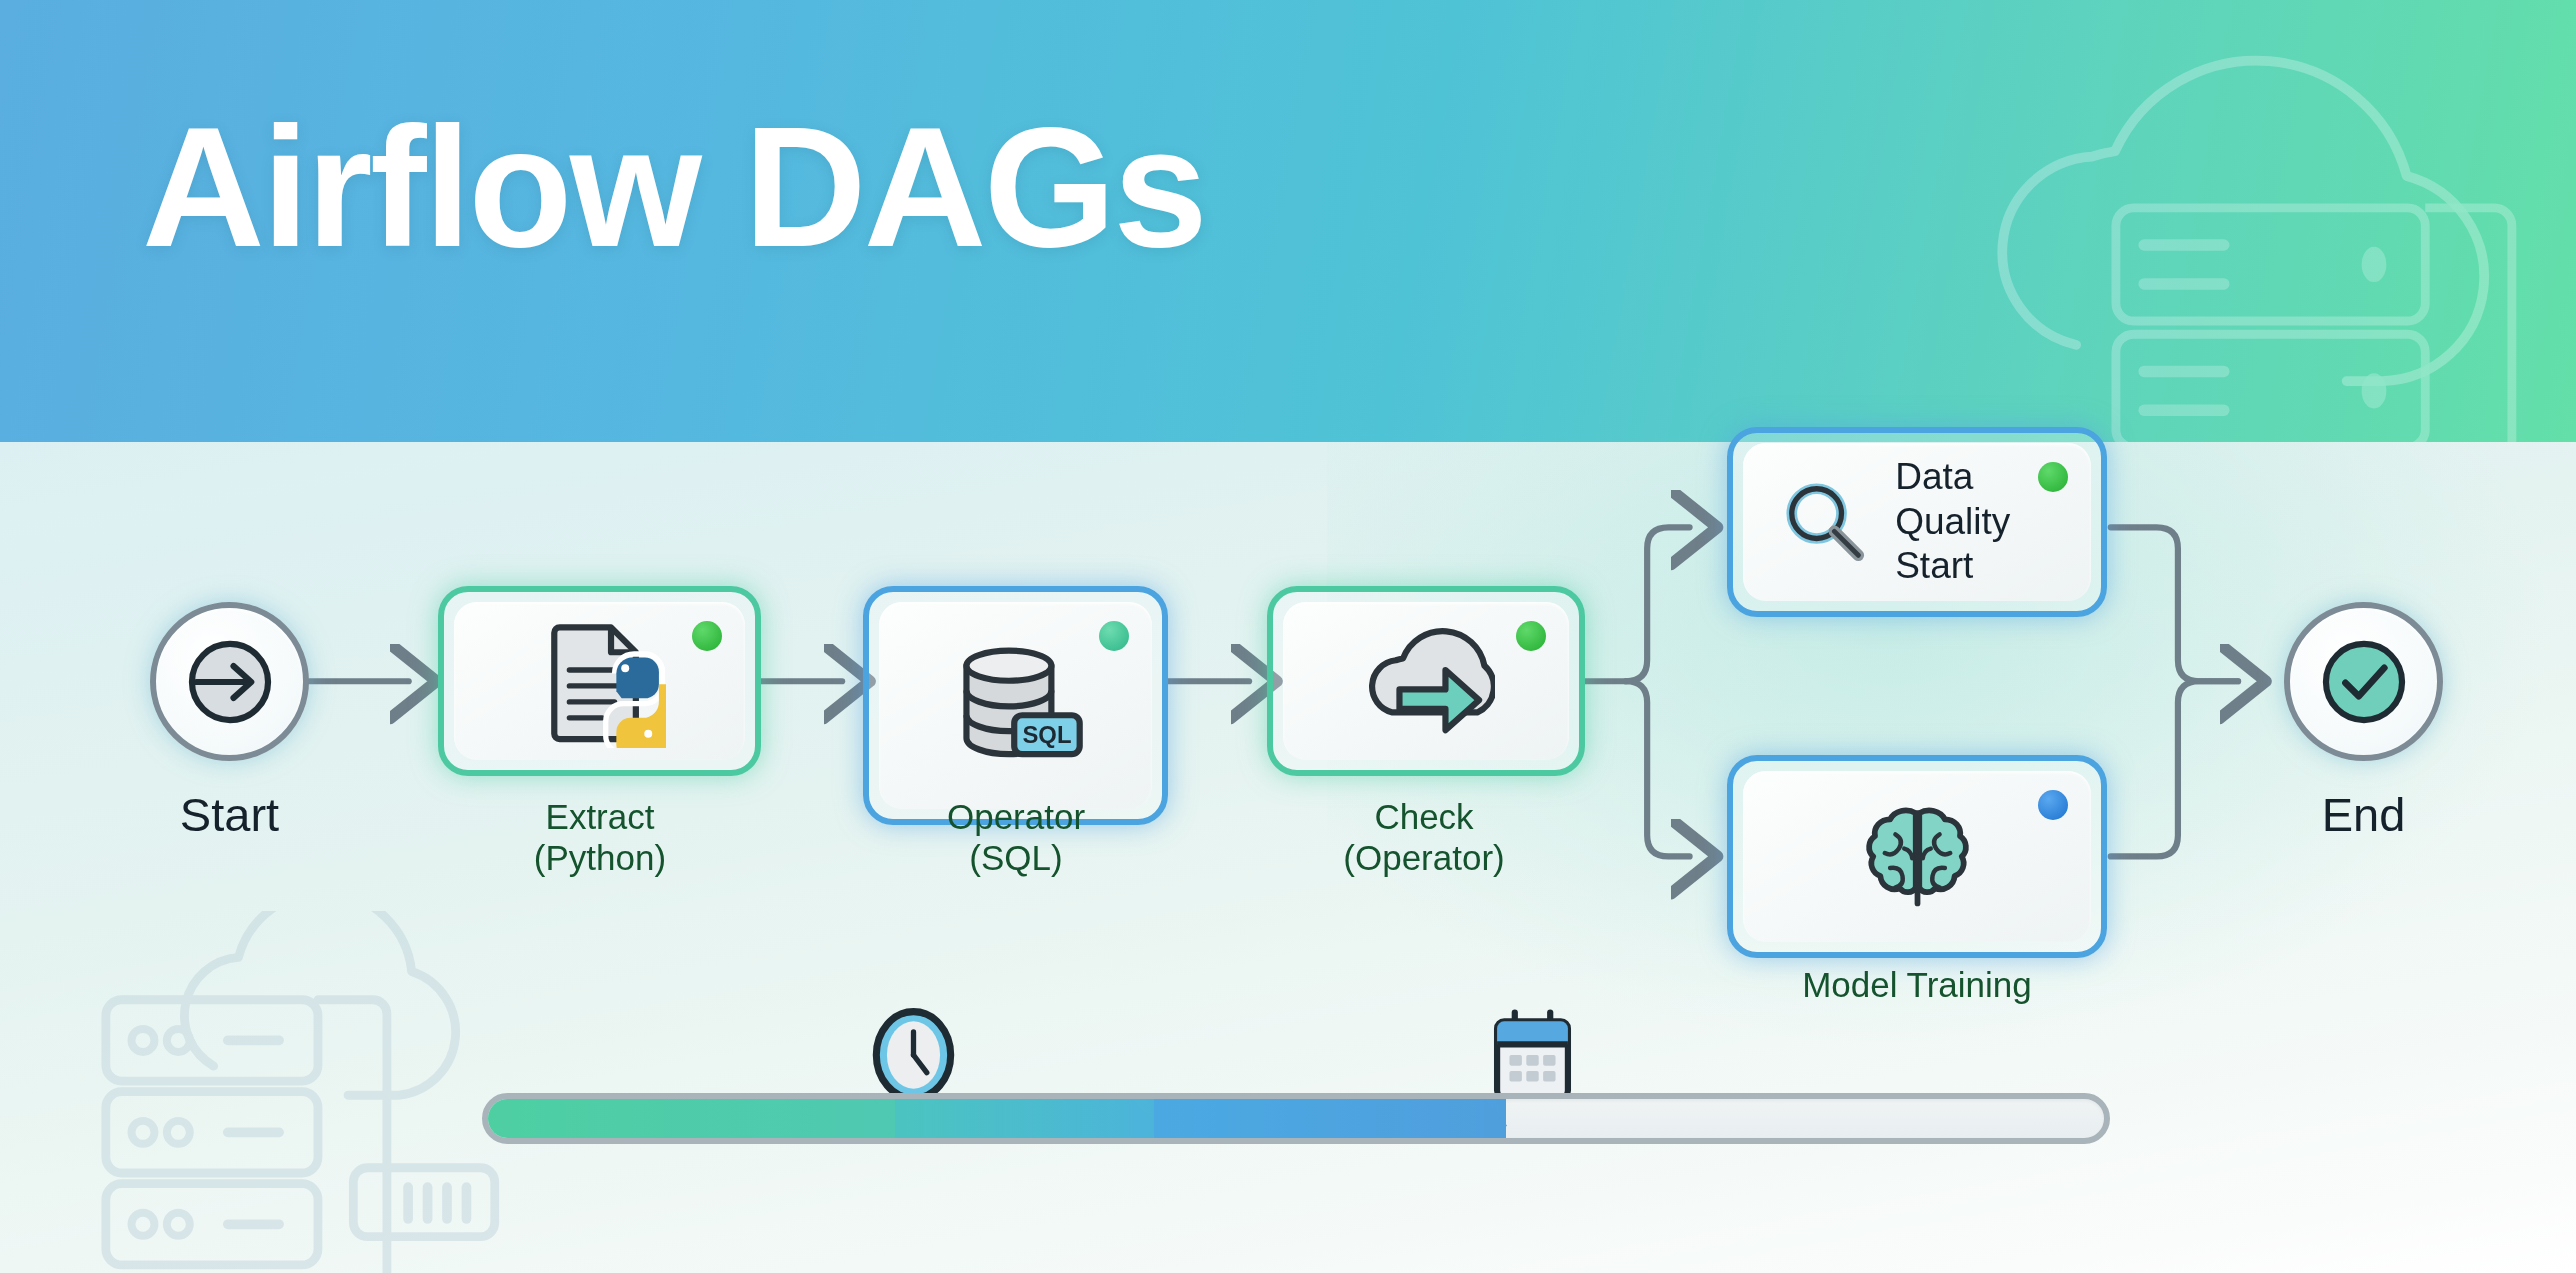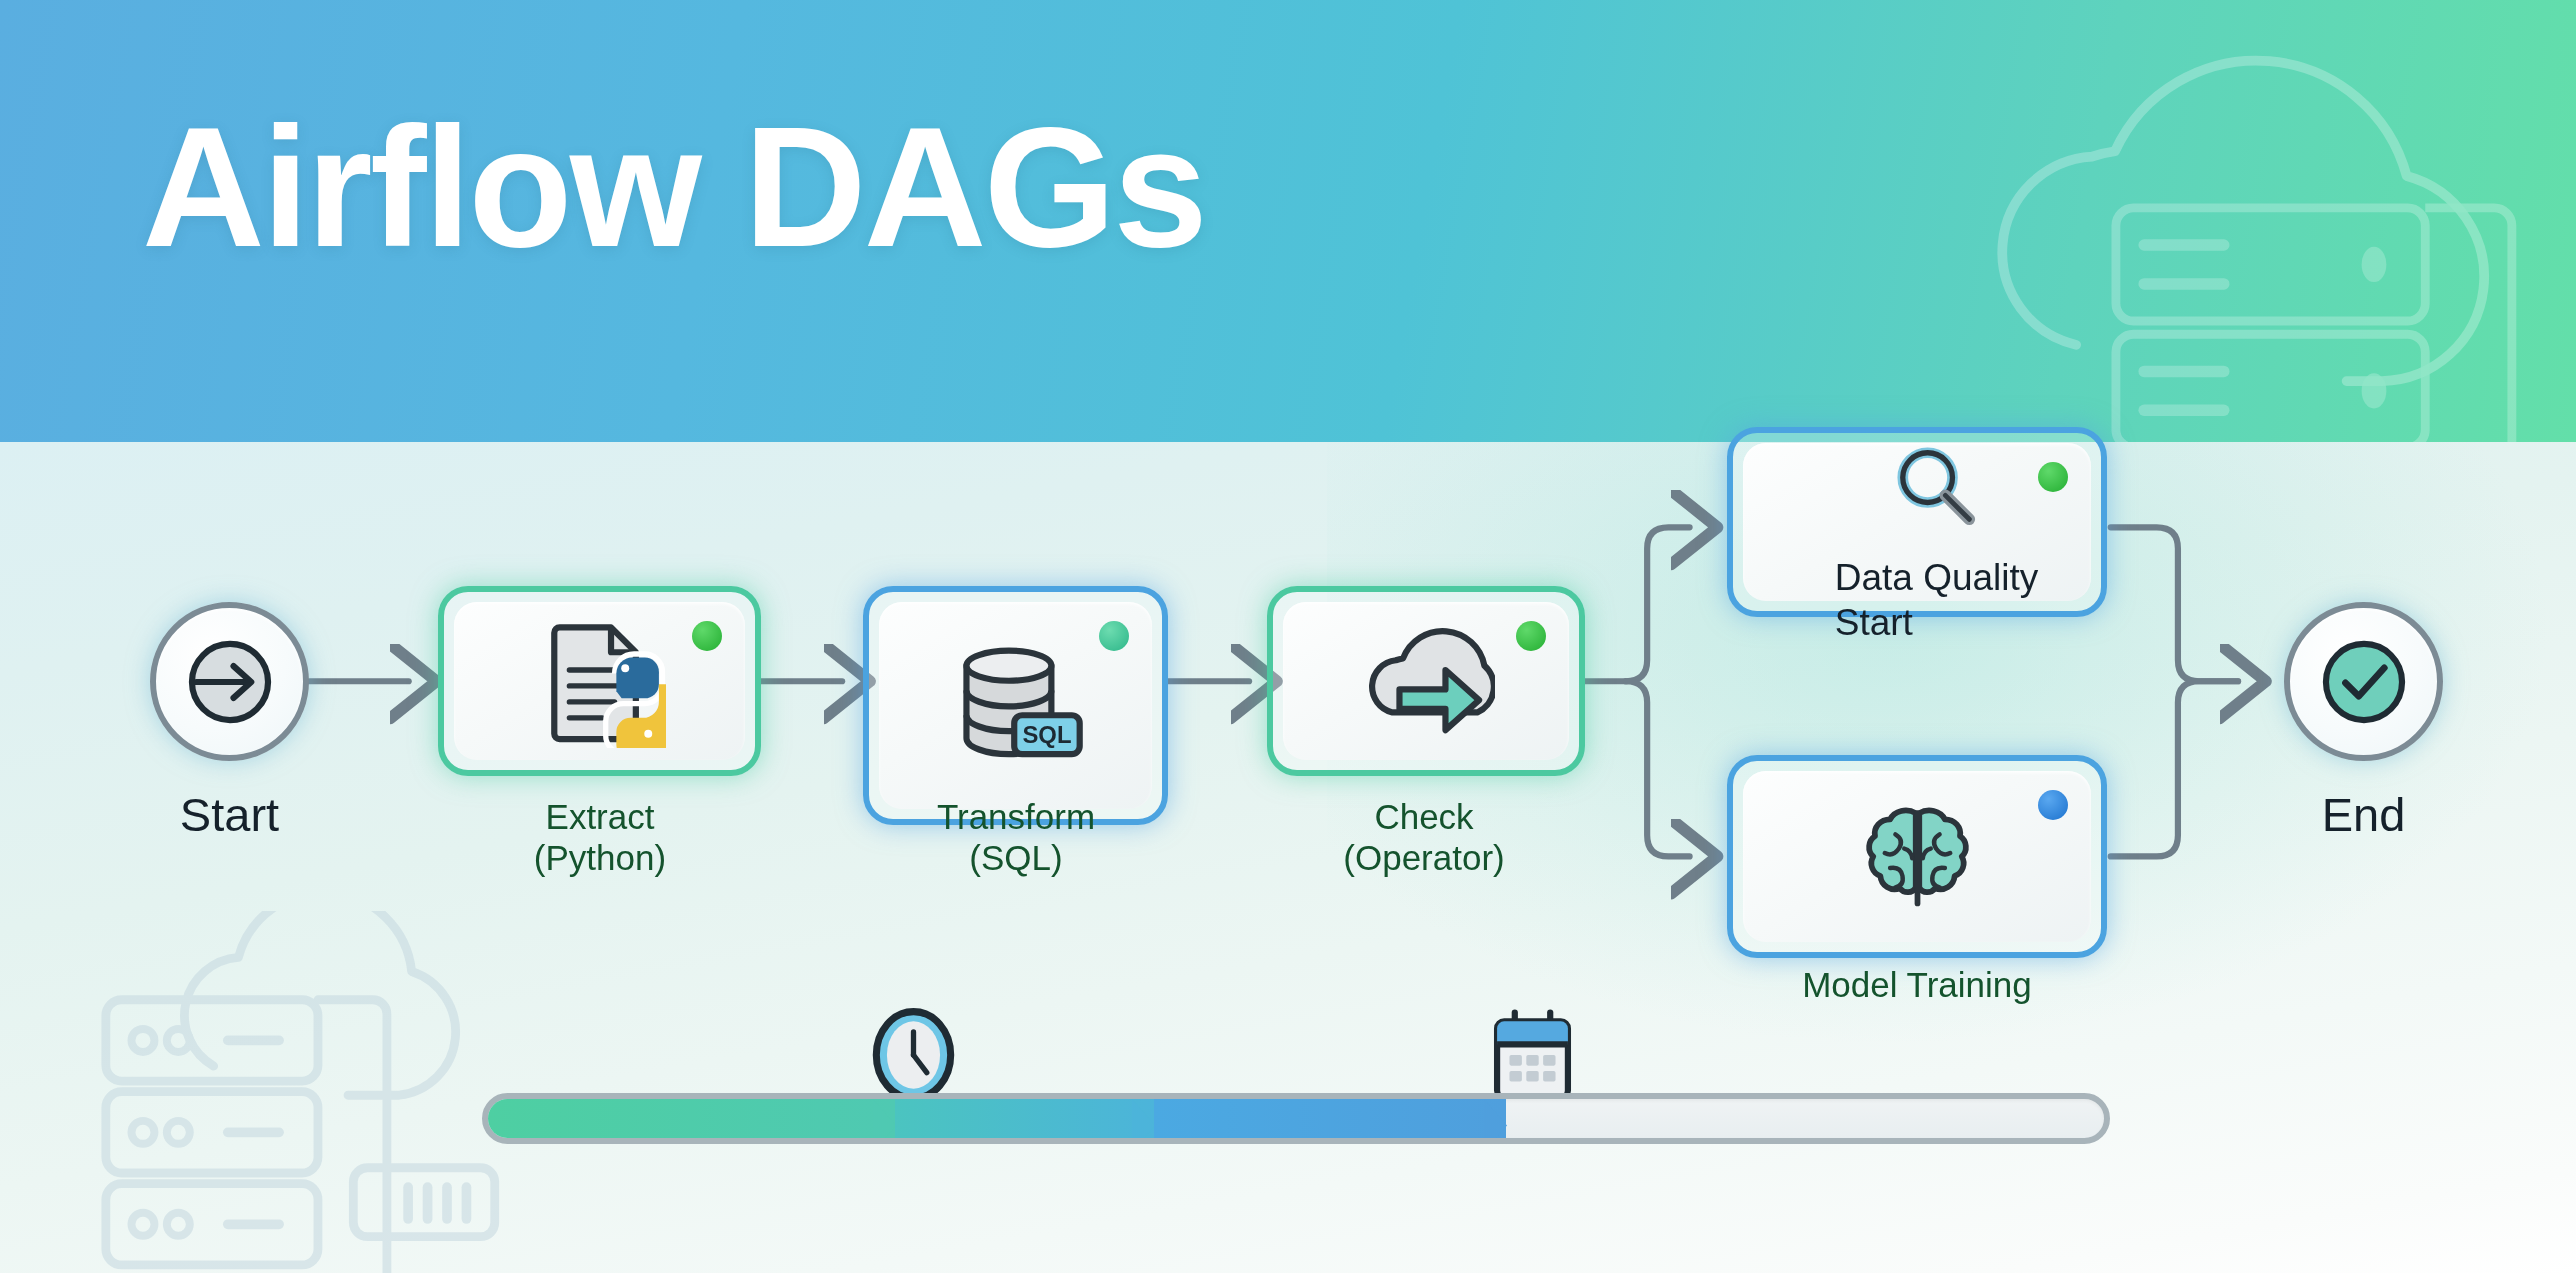--- a/index.html
+++ b/index.html
@@ -139,21 +139,21 @@
     width:372px;
     text-align:center;
     font-size:35px;
     line-height:1.18;
     color:#14532d;
   }
   .node-label .l2 { display:block; }
 
   
   .node-inner.row {
-    flex-direction:column;
+    flex-direction:row;
     justify-content:flex-start;
     padding-left:39px;
     gap:26.5px;
   }
   .inline-label {
     font-size:37px;
     line-height:1.2;
     color:#15212b;
   }
 
@@ -334,21 +334,21 @@
           <ellipse cx="70" cy="30" rx="48" ry="17" fill="#eceef0"></ellipse>
           <path d="M22 58 c0 10 22 18 48 18 s48 -8 48 -18" fill="none"></path>
           <path d="M22 86 c0 10 22 18 48 18 s48 -8 48 -18" fill="none"></path>
         </g>
         <rect x="76" y="86" width="74" height="44" rx="9" fill="#7ed0e8" stroke="#2b343b" stroke-width="7"></rect>
         <text x="113" y="117" text-anchor="middle" font-family="Liberation Sans, sans-serif" font-size="27" font-weight="bold" fill="#1d2a33">SQL</text>
       </svg>
     </div>
   </div>
   <div class="node-label" style="left:830px; top:796px;">
-    <span>Transform</span>
+    <span>Operator</span>
     <span class="l2">(SQL)</span>
   </div>
 
   <div class="node green" style="left: 1267px; top: 586px; width: 318px; height: 190px; border-color: rgb(76, 201, 160);">
     <div class="node-inner">
       <span class="status-dot ok"></span>
       <svg width="138" height="133" viewBox="0 0 156 150">
         <path d="M40 110
                  a30 30 0 0 1 4 -59
                  a42 42 0 0 1 8 -2

